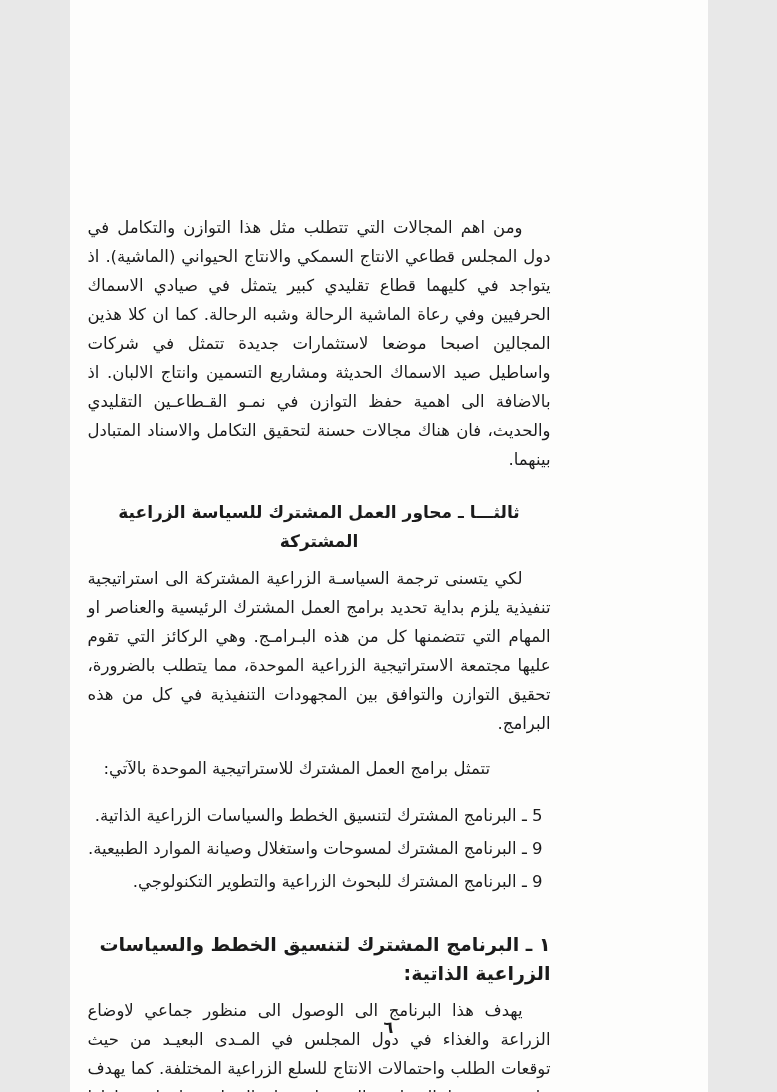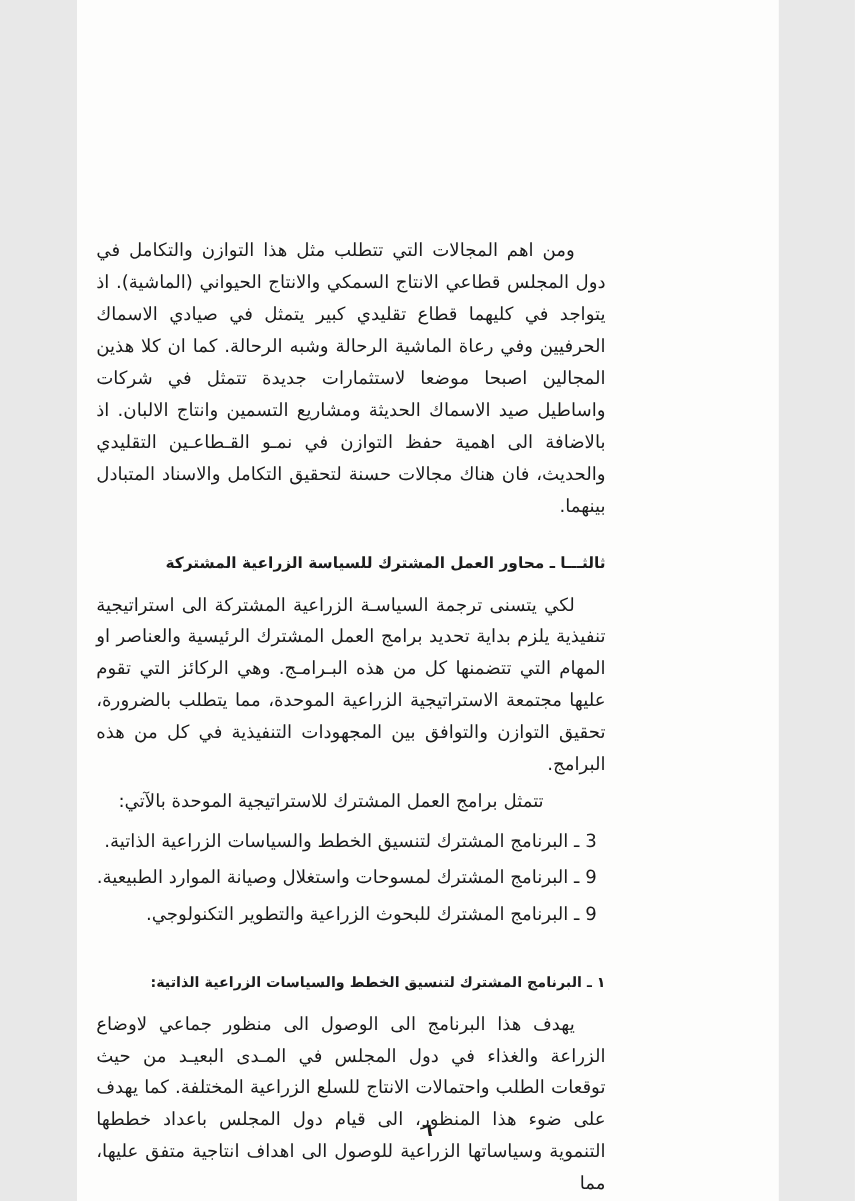--- a/index.html
+++ b/index.html
@@ -27,43 +27,43 @@
     line-height: 29px;
     text-align: justify;
   }
   .para {
     margin: 0;
   }
   .para.first-indent {
     text-indent: 28px;
   }
   .section-heading {
-    font-size: 14px;
+    font-size: 17px;
     font-weight: 700;
     margin: 24px 0 8px 0;
     line-height: 29px;
-    text-align: right;
+    text-align: center;
   }
   .intro-line {
-    margin: 5px;
+    margin: 16px;
     text-indent: 36px;
-    text-align: center;
+    text-align: left;
   }
   .program-list {
     list-style: none;
     margin: 2px 0 0 0;
     padding: 0 8px 0 0;
     line-height: 33px;
     text-align: right;
   }
   .program-list li {
     margin: 0;
   }
   .subheading {
-    font-size: 13px;
+    font-size: 19px;
     font-weight: 700;
     margin: 32px 0 8px 0;
     line-height: 29px;
     text-align: right;
   }
   .page-number {
     position: absolute;
     top: 1018px;
     left: 0;
     width: 100%;
@@ -82,21 +82,21 @@
 
     <p class="para first-indent">ومن اهم المجالات التي تتطلب مثل هذا التوازن والتكامل في دول المجلس قطاعي الانتاج السمكي والانتاج الحيواني (الماشية). اذ يتواجد في كليهما قطاع تقليدي كبير يتمثل في صيادي الاسماك الحرفيين وفي رعاة الماشية الرحالة وشبه الرحالة. كما ان كلا هذين المجالين اصبحا موضعا لاستثمارات جديدة تتمثل في شركات واساطيل صيد الاسماك الحديثة ومشاريع التسمين وانتاج الالبان. اذ بالاضافة الى اهمية حفظ التوازن في نمـو القـطاعـين التقليدي والحديث، فان هناك مجالات حسنة لتحقيق التكامل والاسناد المتبادل بينهما.</p>
 
     <h2 class="section-heading">ثالثـــا ـ محاور العمل المشترك للسياسة الزراعية المشتركة</h2>
 
     <p class="para first-indent">لكي يتسنى ترجمة السياسـة الزراعية المشتركة الى استراتيجية تنفيذية يلزم بداية تحديد برامج العمل المشترك الرئيسية والعناصر او المهام التي تتضمنها كل من هذه البـرامـج. وهي الركائز التي تقوم عليها مجتمعة الاستراتيجية الزراعية الموحدة، مما يتطلب بالضرورة، تحقيق التوازن والتوافق بين المجهودات التنفيذية في كل من هذه البرامج.</p>
 
     <p class="intro-line">تتمثل برامج العمل المشترك للاستراتيجية الموحدة بالآتي:</p>
 
     <ol class="program-list">
-      <li>3 ـ البرنامج المشترك لتنسيق الخطط والسياسات الزراعية الذاتية.</li>
+      <li>5 ـ البرنامج المشترك لتنسيق الخطط والسياسات الزراعية الذاتية.</li>
       <li>9 ـ البرنامج المشترك لمسوحات واستغلال وصيانة الموارد الطبيعية.</li>
       <li>9 ـ البرنامج المشترك للبحوث الزراعية والتطوير التكنولوجي.</li>
     </ol>
 
     <h3 class="subheading">١ ـ البرنامج المشترك لتنسيق الخطط والسياسات الزراعية الذاتية:</h3>
 
     <p class="para first-indent">يهدف هذا البرنامج الى الوصول الى منظور جماعي لاوضاع الزراعة والغذاء في دول المجلس في المـدى البعيـد من حيث توقعات الطلب واحتمالات الانتاج للسلع الزراعية المختلفة. كما يهدف على ضوء هذا المنظور، الى قيام دول المجلس باعداد خططها التنموية وسياساتها الزراعية للوصول الى اهداف انتاجية متفق عليها، مما</p>
 
   </div>
 

